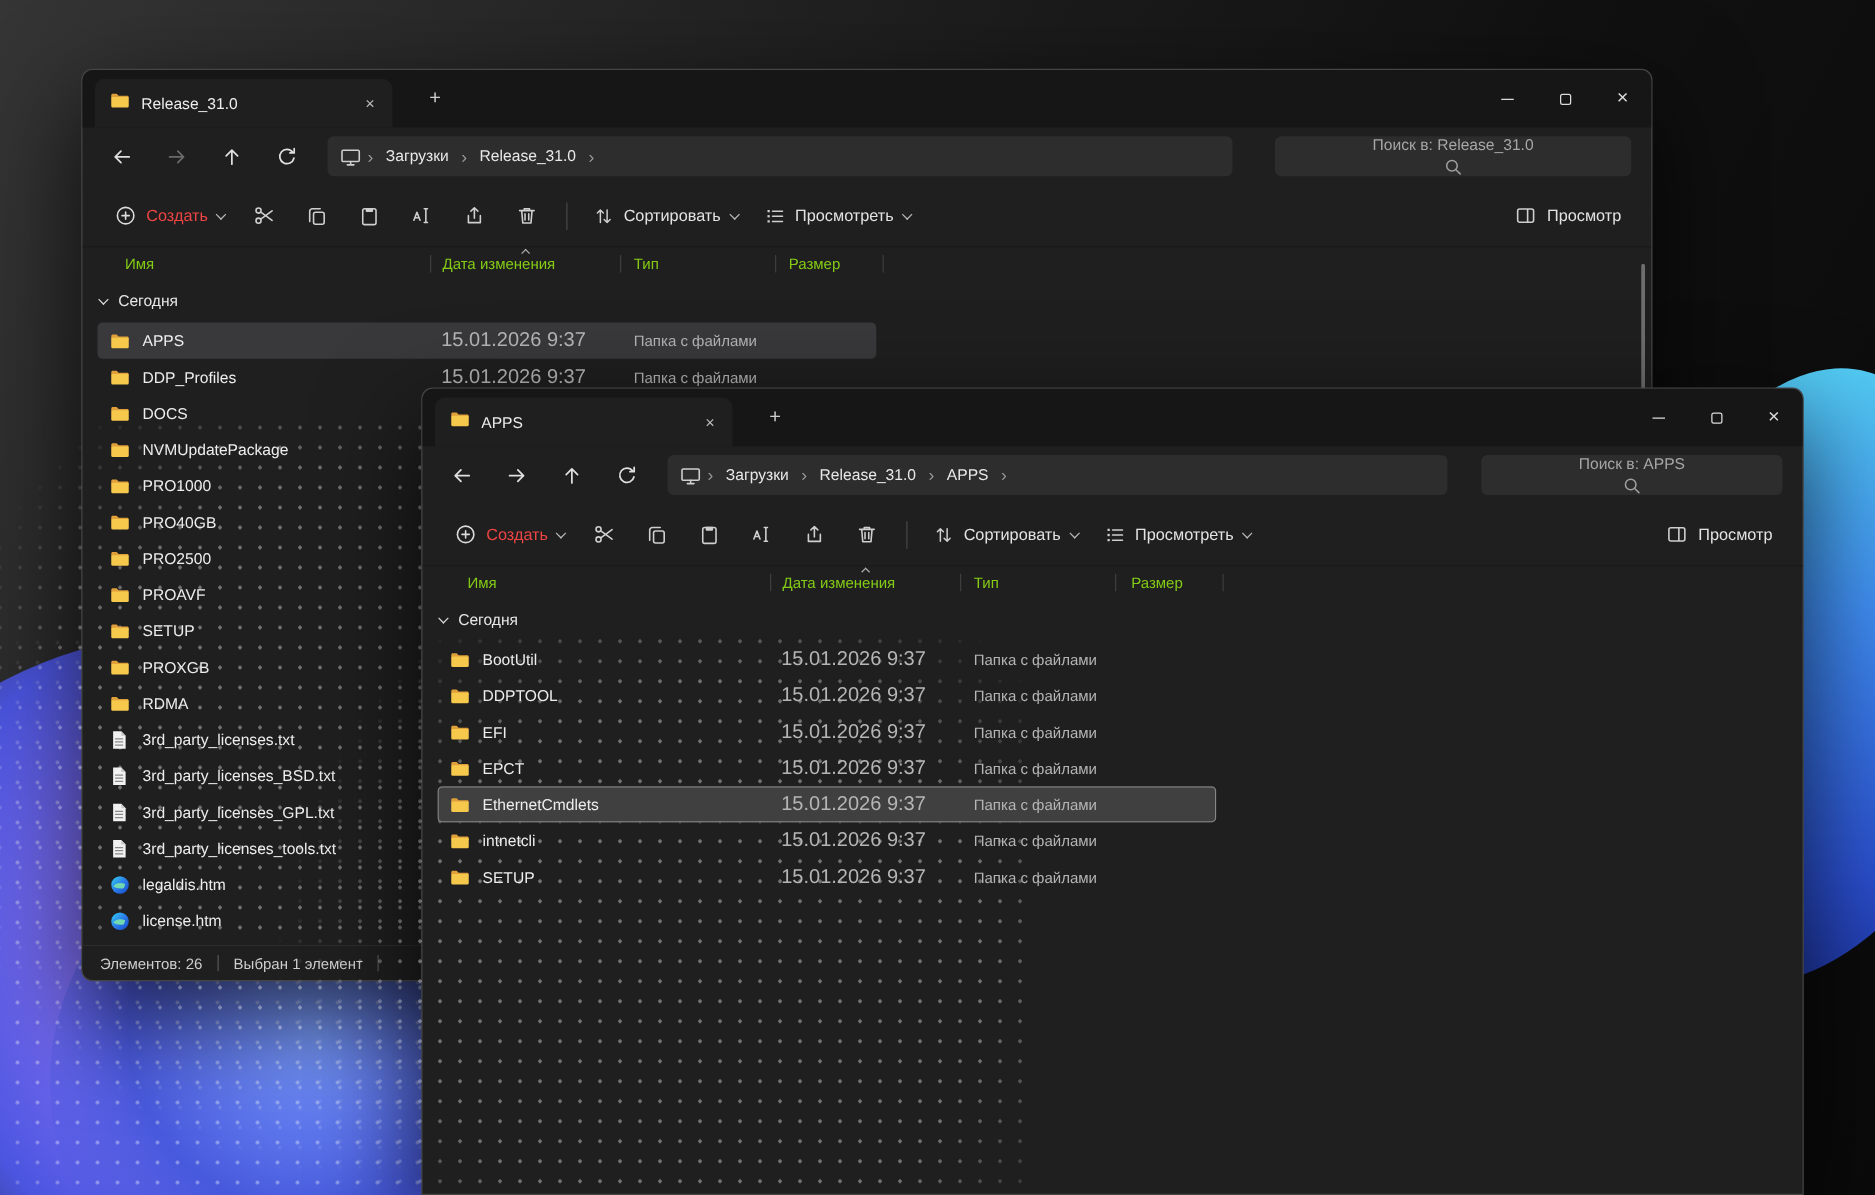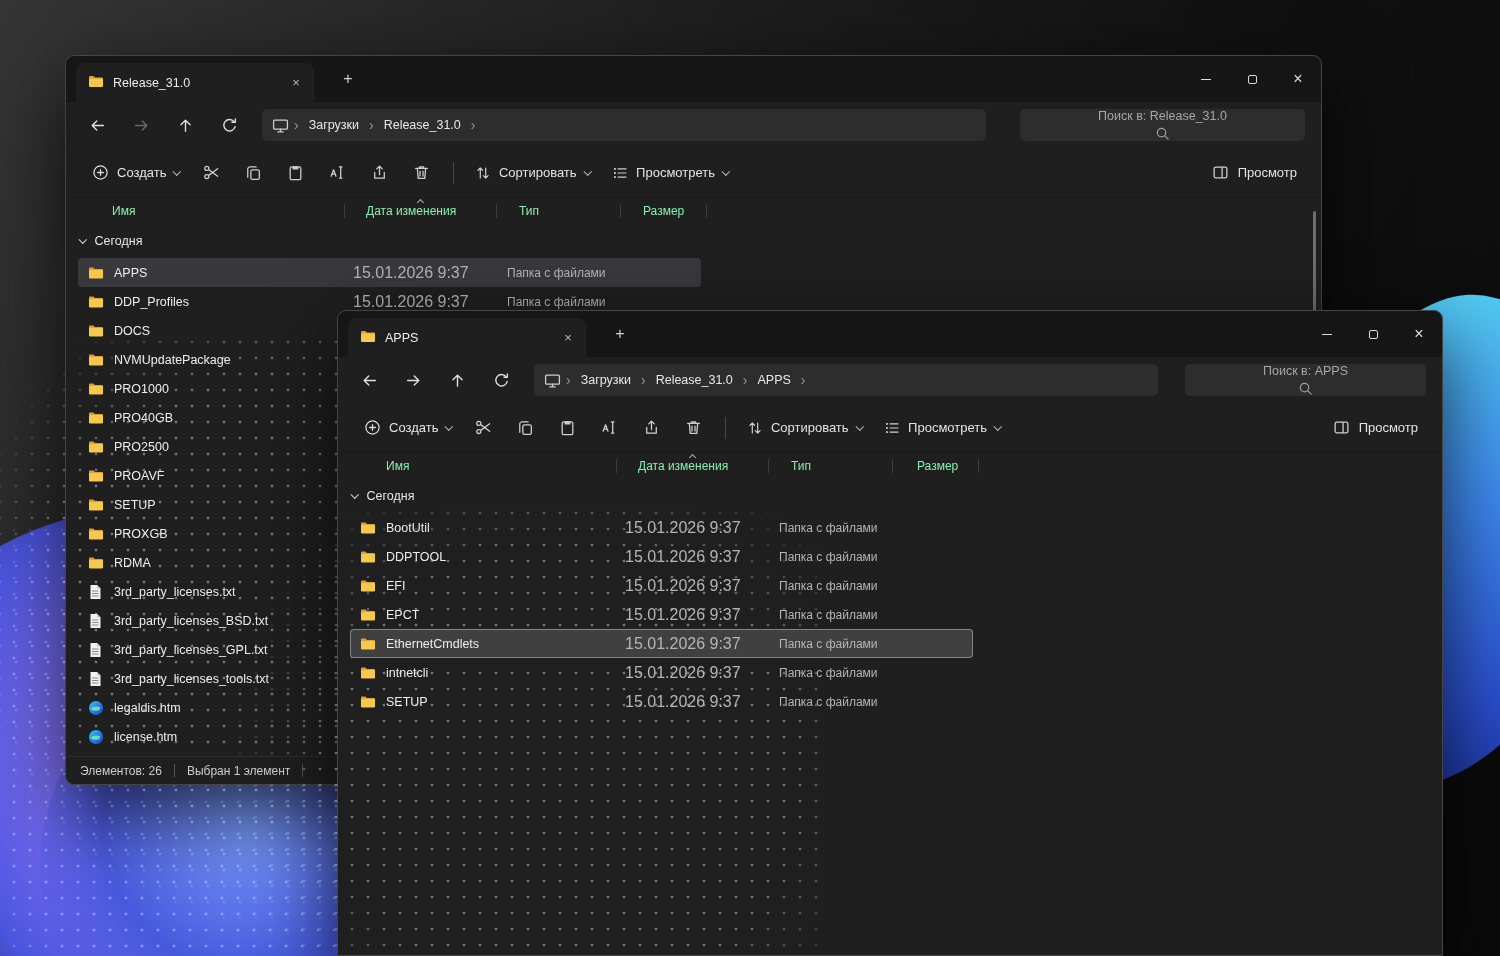--- a/index.html
+++ b/index.html
@@ -53,34 +53,34 @@
     padding:0 10px; gap:2px; margin-left:6px; font-size:12.5px; color:#e8e8e8; }
   .bc-back { width:724px; } .bc-front { width:624px; }
   .crumb { padding:3px 7px; border-radius:4px; white-space:nowrap; }
   .crumb-sep { color:#9a9a9a; font-size:14px; padding:0 3px; }
   .searchbox { height:32px; background:#2d2d2d; border-radius:5px; margin-left:auto; display:flex;
     align-items:center; justify-content:space-between; padding:0 10px; font-size:12.5px; color:#a6a6a6;flex-direction:column; }
   .sb-back { width:285px; } .sb-front { width:241px; }
   
   .cmdbar { height:50px; display:flex; align-items:center; padding:0 16px; gap:2px;
     border-bottom:1px solid #1a1a1a; }
-  .cmd-new { display:flex; align-items:center; gap:8px; font-size:13px; color:#e5e5e5;
+  .cmd-new { display:flex; align-items:center; gap:8px; font-size:13px; color:#ef4444;
     padding:6px 10px; border-radius:5px; }
   .cmd-ico { width:40px; height:34px; display:flex; align-items:center; justify-content:center; border-radius:5px; }
   .cmd-sep { width:1px; height:22px; background:#474747; margin:0 9px; }
   .cmd-drop { display:flex; align-items:center; gap:8px; font-size:13px; color:#e2e2e2;
     padding:6px 10px; border-radius:5px; }
   .dots { font-size:14px; letter-spacing:1px; color:#e2e2e2; }
   .cmd-preview { margin-left:auto; display:flex; align-items:center; gap:9px; font-size:13px;
     color:#e2e2e2; padding:6px 8px; border-radius:5px; }
   .chev { display:inline-block; width:5.5px; height:5.5px; border-right:1.4px solid #b9b9b9;
     border-bottom:1.4px solid #b9b9b9; transform:rotate(45deg) translate(-1px,-1px); }
   
   .listhead { position:relative; height:26px; }
-  .colh { position:absolute; top:50%; transform:translateY(-50%); font-size:12px; color:#86efac; white-space:nowrap;margin-left:12px; }
+  .colh { position:absolute; top:50%; transform:translateY(-50%); font-size:12px; color:#84cc16; white-space:nowrap; }
   .coldiv { position:absolute; top:6px; width:1px; height:14px; background:#3d3d3d; }
   .sort-caret { position:absolute; top:2px; width:5px; height:5px; border-left:1.2px solid #b0b0b0;
     border-top:1.2px solid #b0b0b0; transform:rotate(45deg); }
   
   .listbody { position:absolute; left:0; right:0; top:168px; overflow:hidden; }
   #backWin  .listbody { bottom:28px; }
   #frontWin .listbody { bottom:0; }
   .group-head { height:34px; display:flex; align-items:center; gap:9px; padding-left:14px;
     font-size:12.5px; color:#e6e6e6; }
   .group-head .chev { border-color:#d9d9d9; }

